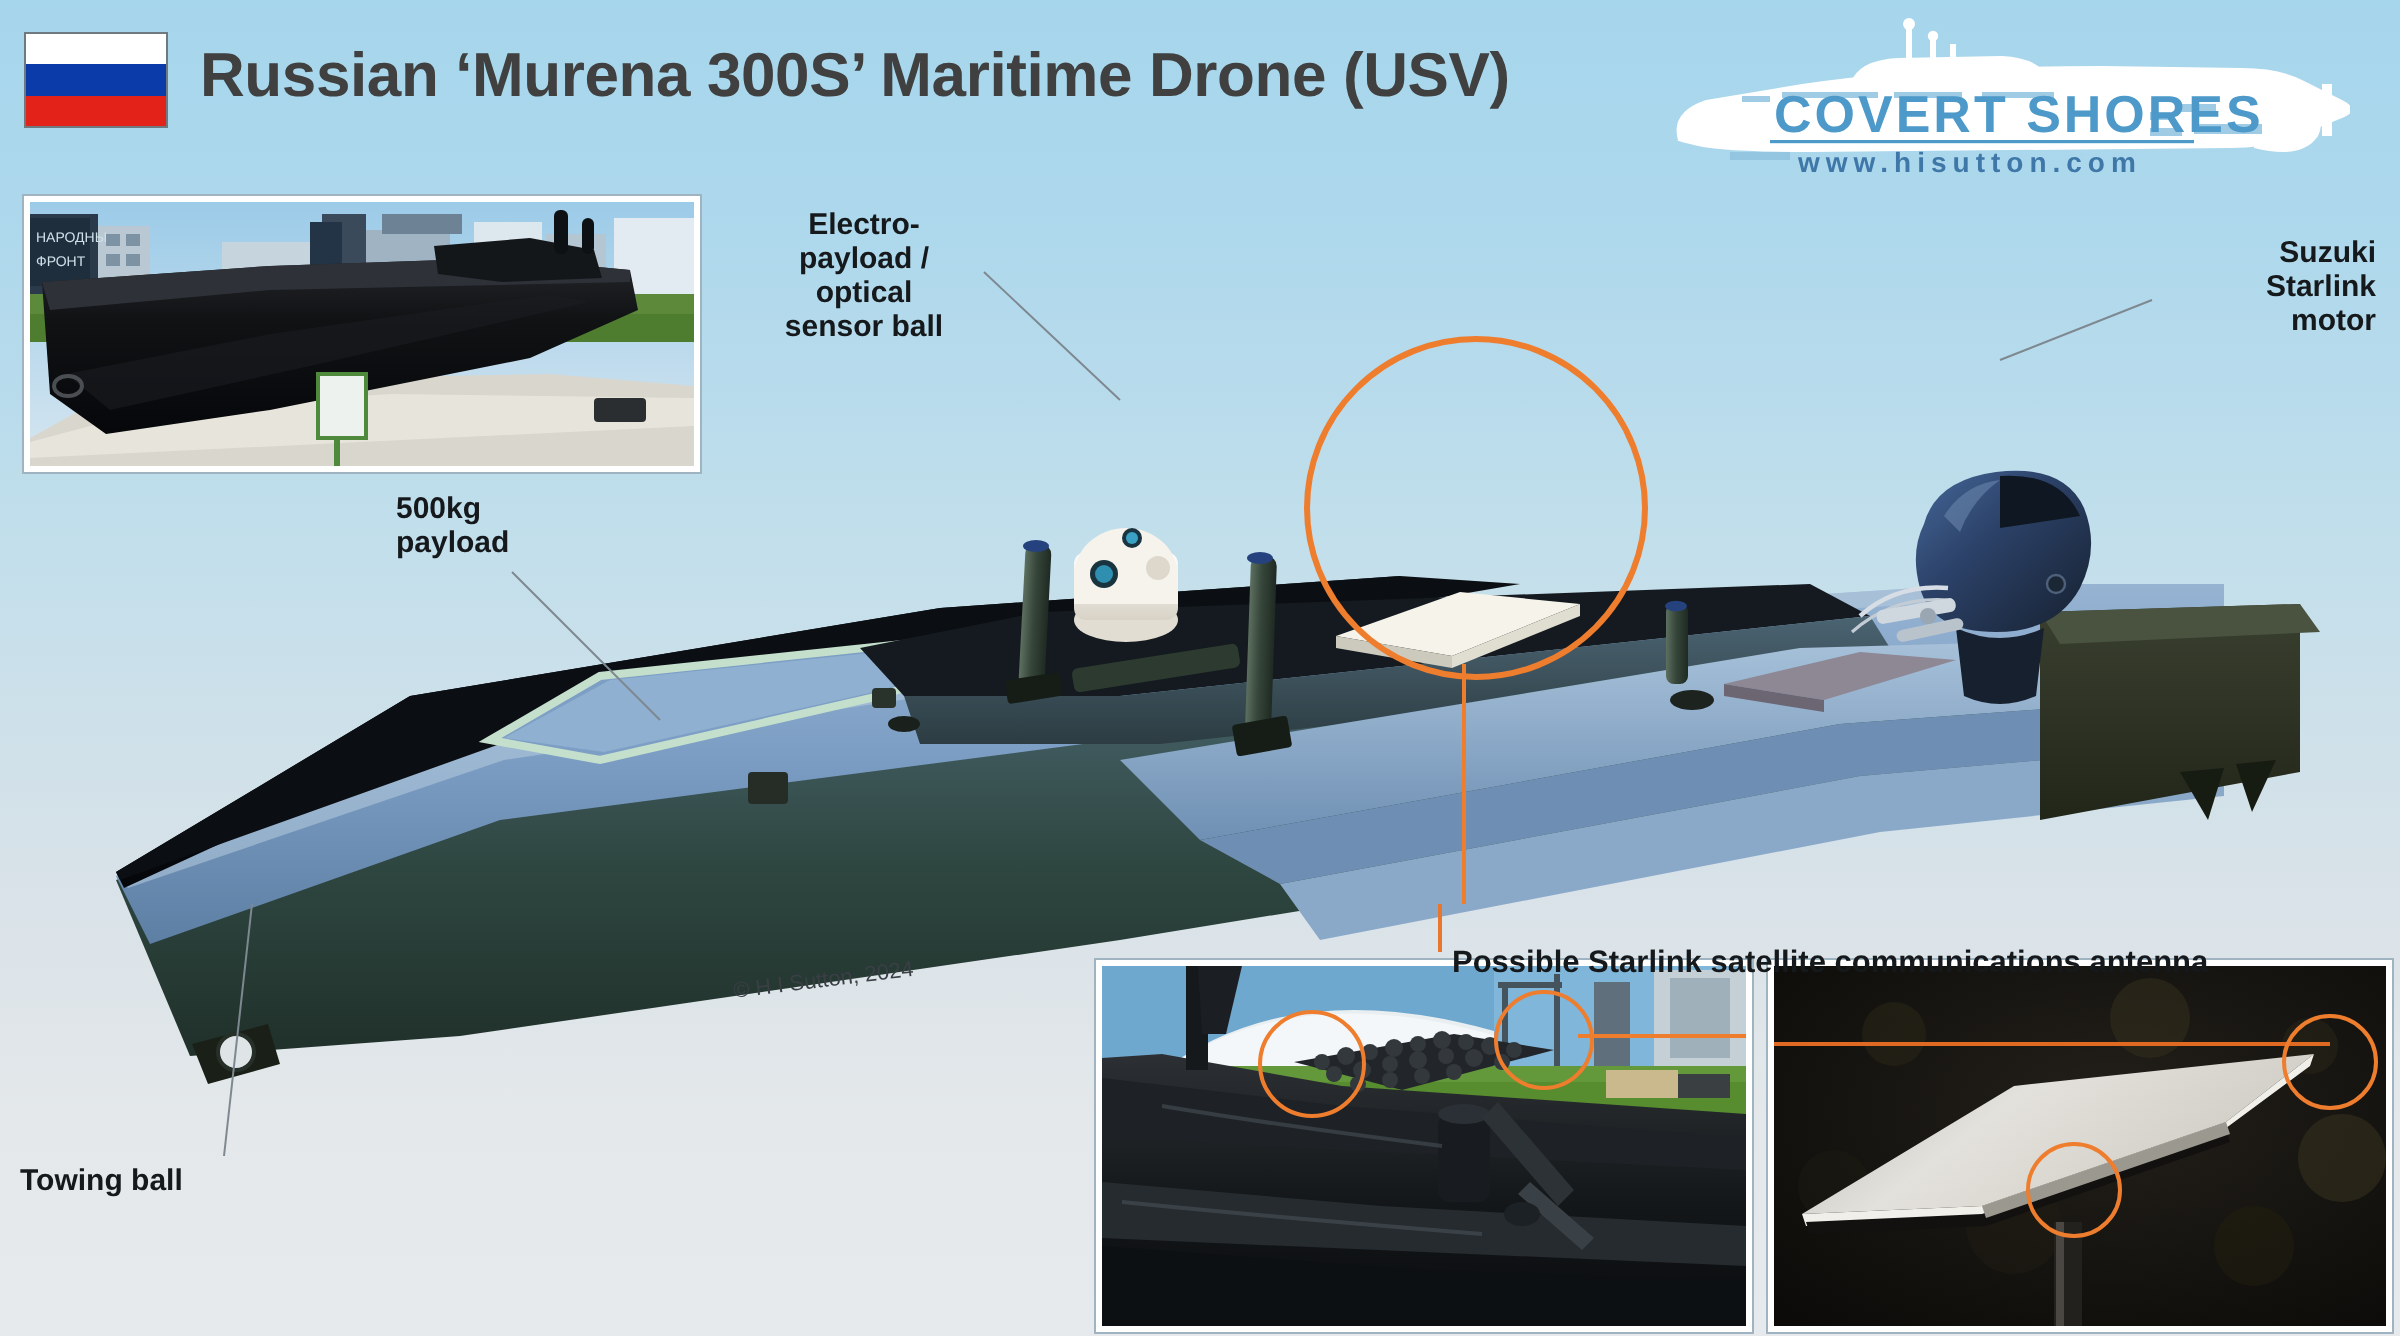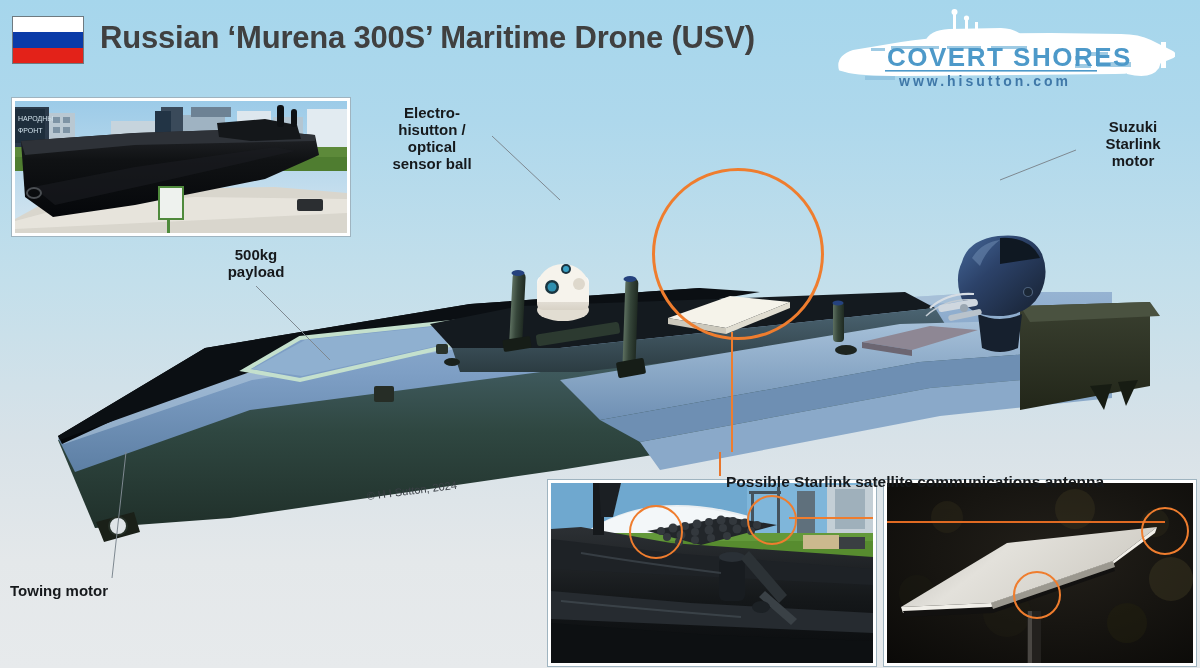--- a/index.html
+++ b/index.html
@@ -42,22 +42,22 @@
   #photo-starlink{left:884px;top:480px;width:312px;height:186px;}
 
   .ph-inner{position:absolute;left:0;top:0;right:0;bottom:0;}
 
   
   .lbl{
     position:absolute;color:#16191c;font-weight:bold;
     font-size:15px;line-height:17px;
   }
   #lbl-eo{left:372px;top:104px;width:120px;text-align:center;}
-  #lbl-suzuki{left:1078px;top:118px;width:110px;text-align:center;}
-  #lbl-payload{left:198px;top:246px;width:116px;text-align:center;}
+  #lbl-suzuki{left:1078px;top:118px;width:110px;text-align:right;}
+  #lbl-payload{left:198px;top:246px;width:116px;}
   #lbl-towing{left:10px;top:582px;font-size:15px;}
   #lbl-starlink{left:726px;top:473px;font-size:15.5px;white-space:nowrap;}
   #copyright{
     left:366px;top:490px;font-size:11px;color:#3a3f45;font-weight:normal;
     transform:rotate(-7deg);transform-origin:left top;
   }
 
   
   #starlink-tick{left:719px;top:452px;width:2px;height:24px;background:#e8762c;}
 
@@ -430,33 +430,33 @@
   <div class="abs ocirc-sm" style="left:254px;top:24px;width:44px;height:44px;"></div>
   <div class="abs ocirc-sm" style="left:126px;top:88px;width:44px;height:44px;"></div>
 </div>
 
 <div class="abs ocirc" id="callout-main"></div>
 <div class="abs" id="callout-line"></div>
 <div class="abs" id="starlink-tick"></div>
 
 <div class="lbl" id="lbl-eo">
   <div>Electro-</div>
-  <div>hisutton /</div>
+  <div>payload /</div>
   <div>optical</div>
   <div>sensor ball</div>
 </div>
 
 <div class="lbl" id="lbl-suzuki">
   <div>Suzuki</div>
   <div>Starlink</div>
   <div>motor</div>
 </div>
 
 <div class="lbl" id="lbl-payload">
   <div>500kg</div>
   <div>payload</div>
 </div>
 
-<div class="lbl" id="lbl-towing">Towing motor</div>
+<div class="lbl" id="lbl-towing">Towing ball</div>
 
 <div class="lbl" id="lbl-starlink">Possible Starlink satellite communications antenna</div>
 
 <div class="abs" id="copyright">© H I Sutton, 2024</div>
 
 </body></html>

